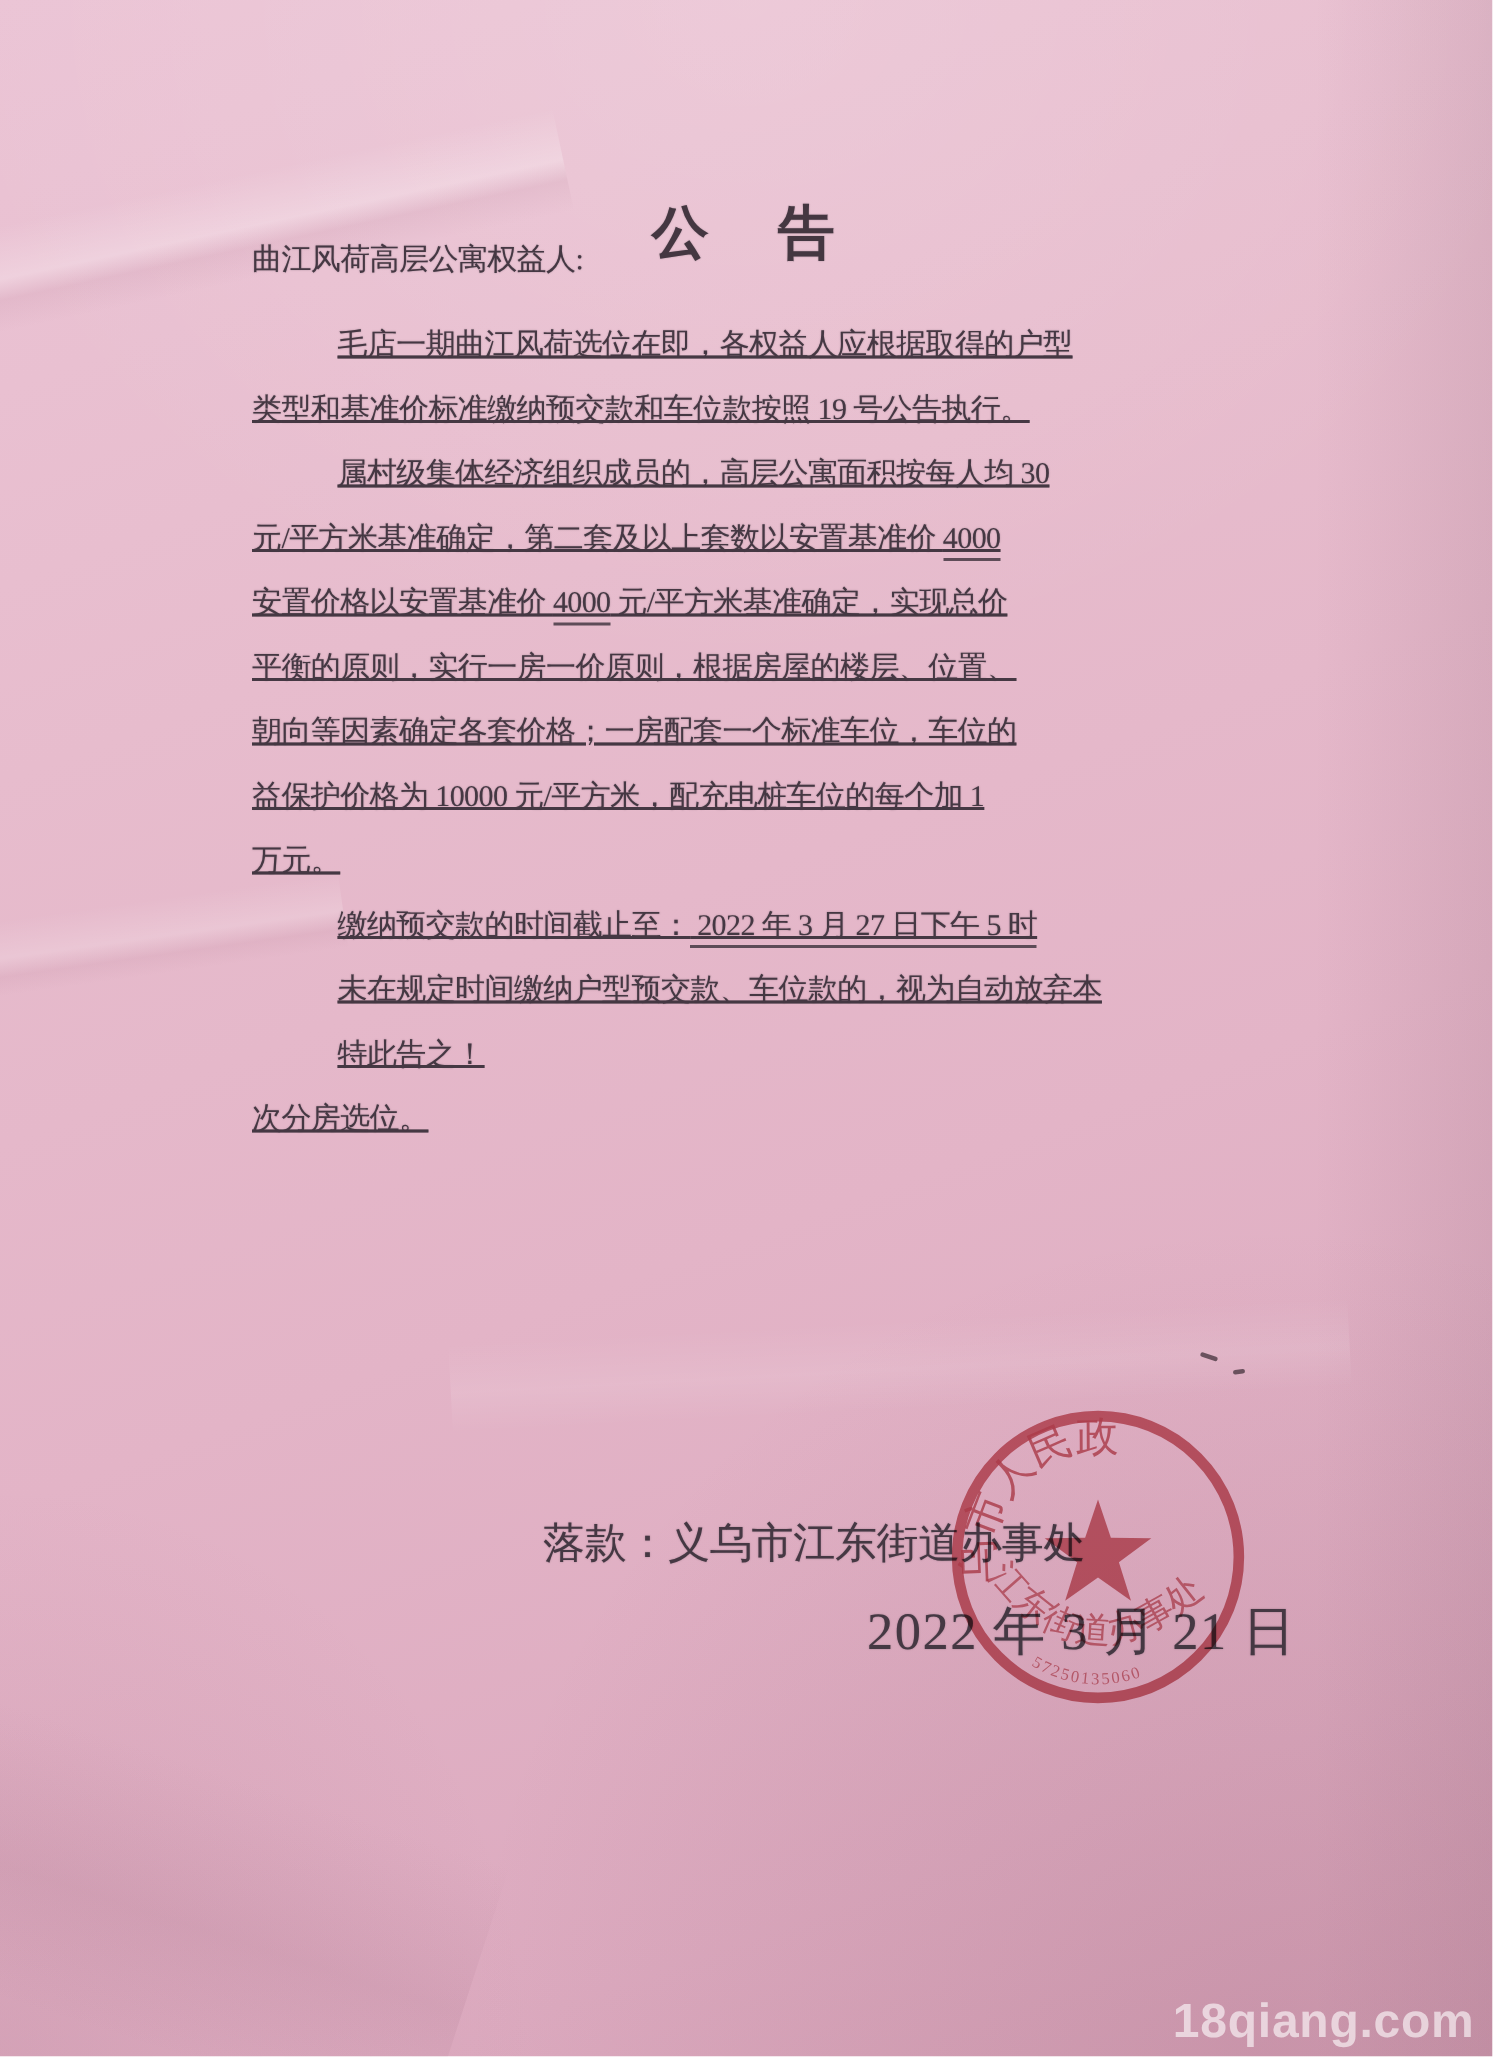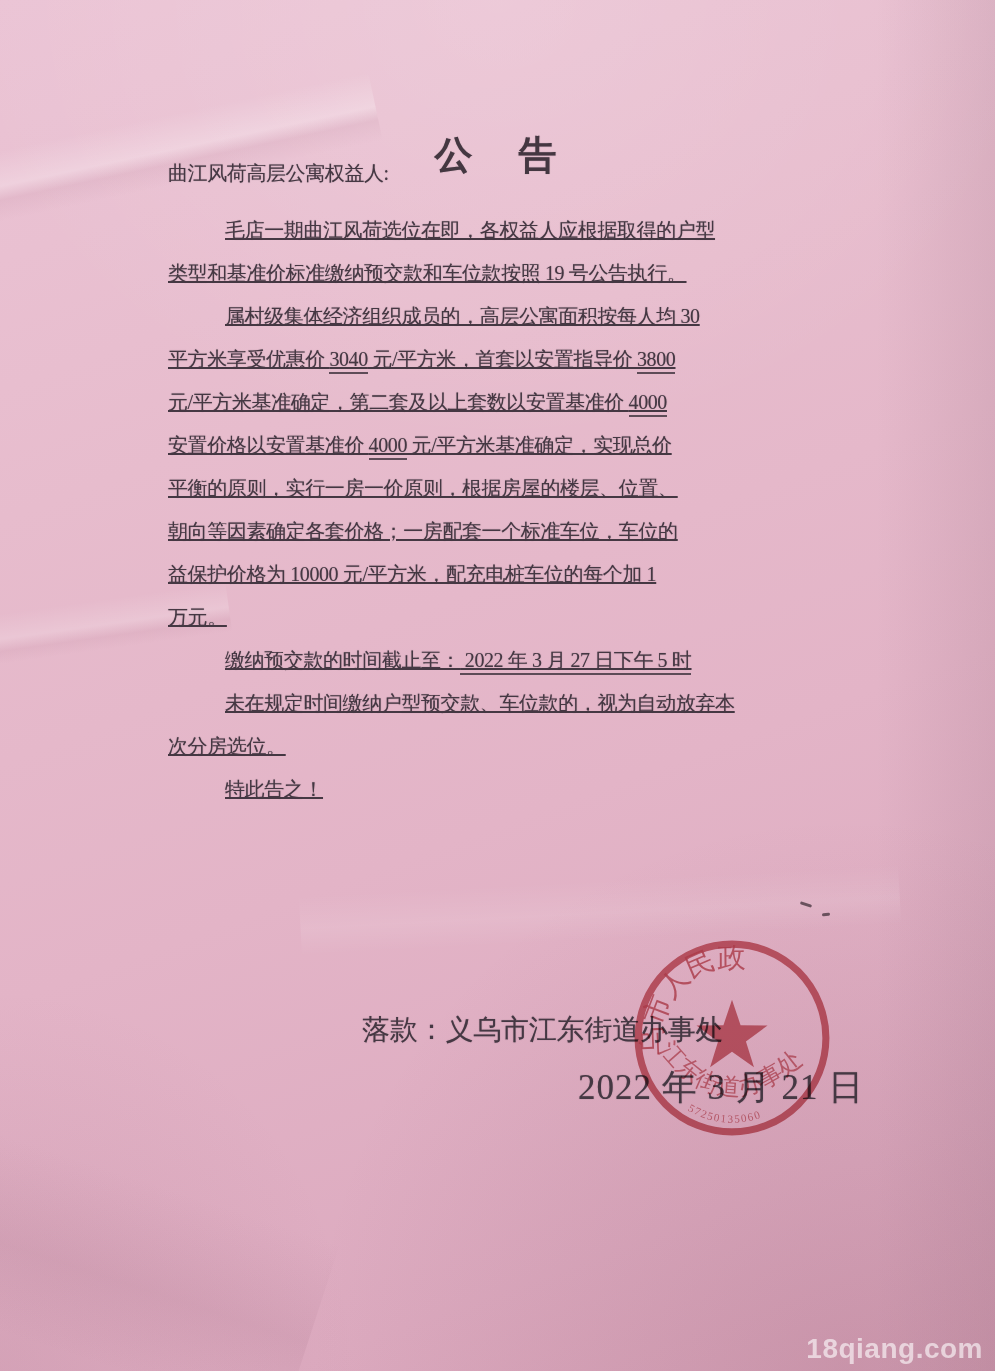--- a/index.html
+++ b/index.html
@@ -58,21 +58,21 @@
   
   .seal { position:absolute; left:628px; top:934px; width:208px; height:208px;
     mix-blend-mode:multiply; opacity:.92; filter:blur(.4px); }
   .seal text { font-family:"Liberation Serif","DejaVu Serif",serif; }
 
   
   .watermark { position:absolute; right:12px; bottom:6px; text-align:right;
     font-family:"Liberation Sans","DejaVu Sans",sans-serif;
     color:rgba(255,255,255,.60); line-height:1.1; }
   .watermark .wm-name { font-size:40px; font-weight:700; letter-spacing:10px; margin-right:-6px; }
-  .watermark .wm-url { font-size:28px; font-weight:700; letter-spacing:.5px; }
+  .watermark .wm-url { font-size:32px; font-weight:700; letter-spacing:.5px; }
 </style>
 </head>
 <body>
 
 <div class="photo">
 
   <div class="crease crease-1"></div>
   <div class="crease crease-2"></div>
   <div class="crease crease-3"></div>
   <div class="crease crease-4"></div>
@@ -80,31 +80,30 @@
   <div class="speck speck-2"></div>
 
   <div class="doc-title">公　告</div>
 
   <div class="doc-body">
     <div class="salutation">曲江风荷高层公寓权益人:</div>
 
   <div class="line ind"><span class="seg">毛店一期曲江风荷选位在即，各权益人应根据取得的户型</span></div>
       <div class="line"><span class="seg">类型和基准价标准缴纳预交款和车位款按照 19 号公告执行。</span></div>
       <div class="line ind"><span class="seg">属村级集体经济组织成员的，高层公寓面积按每人均 30</span></div>
-      <div class="line"><span class="seg">平方米享受优惠价 </span><span class="seg u">3040</span><span class="seg"> 元/平方米，首套以安置指导价 </span><span class="seg u">3800</span></div>
       <div class="line"><span class="seg">元/平方米基准确定，第二套及以上套数以安置基准价 </span><span class="seg u">4000</span></div>
       <div class="line"><span class="seg">安置价格以安置基准价 </span><span class="seg u">4000</span><span class="seg"> 元/平方米基准确定，实现总价</span></div>
       <div class="line"><span class="seg">平衡的原则，实行一房一价原则，根据房屋的楼层、位置、</span></div>
       <div class="line"><span class="seg">朝向等因素确定各套价格；一房配套一个标准车位，车位的</span></div>
       <div class="line"><span class="seg">益保护价格为 10000 元/平方米，配充电桩车位的每个加 1</span></div>
       <div class="line"><span class="seg">万元。</span></div>
       <div class="line ind"><span class="seg">缴纳预交款的时间截止至：</span><span class="seg u"> 2022 年 3 月 27 日下午 5 时</span></div>
       <div class="line ind"><span class="seg">未在规定时间缴纳户型预交款、车位款的，视为自动放弃本</span></div>
+      <div class="line ind"><span class="seg">特此告之！</span></div>
       <div class="line"><span class="seg">次分房选位。</span></div>
-      <div class="line ind"><span class="seg">特此告之！</span></div>
     </div>
 
   <div class="sign-line">落款：义乌市江东街道办事处</div>
   <div class="date-line">2022 年 3 月 21 日</div>
 
   <svg class="seal" viewBox="0 0 206 206" xmlns="http://www.w3.org/2000/svg">
     <defs>
       <path id="arcTop" d="M 39.6 132.6 A 70 70 0 1 1 166.4 132.6" fill="none"></path>
       <path id="arcOffice" d="M 28 112 Q 92 198 172 128" fill="none"></path>
       <path id="arcSerial" d="M 34.2 151.2 A 84 84 0 0 0 171.8 151.2" fill="none"></path>

